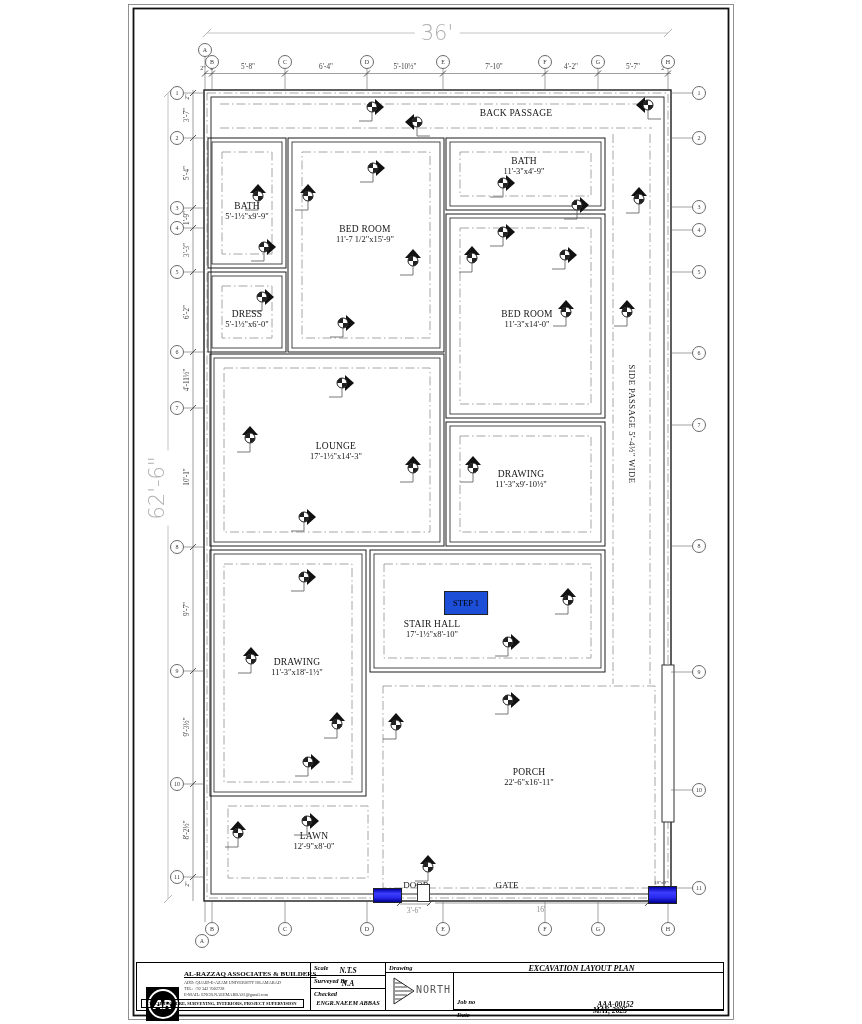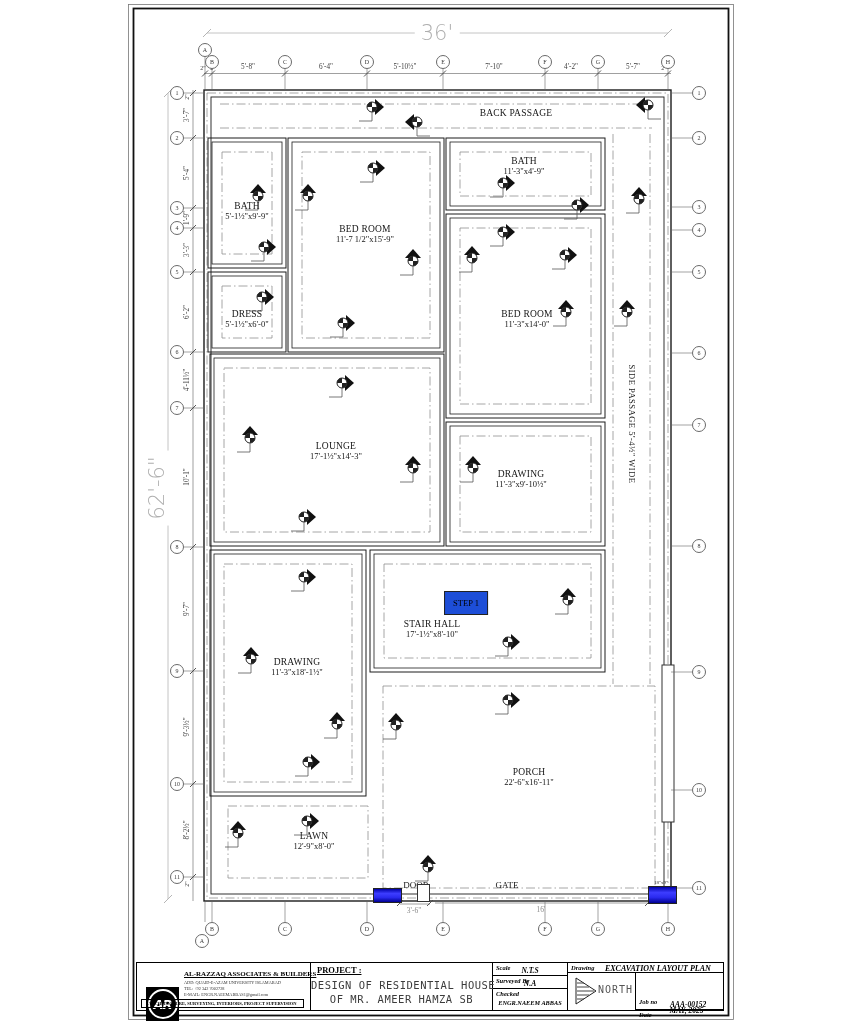--- a/index.html
+++ b/index.html
@@ -494,25 +494,20 @@
     <div class="tb-c1">
       <div class="logo">
         <div class="logo-ring">AR</div>
       </div>
       <div class="co-name">AL-RAZZAQ ASSOCIATES &amp; BUILDERS</div>
       <div class="co-line" style="top:17px;">ADD:   QUAID-E-AZAM UNIVERSITY ISLAMABAD</div>
       <div class="co-line" style="top:23px;">TEL:    +92 342 7002728</div>
       <div class="co-line" style="top:29px;">E-MAIL: ENGR.NAEEMABBAS1@gmail.com</div>
       <div class="co-tag">ARCHITECTURE,  SURVEYING,  INTERIORS,  PROJECT  SUPERVISION</div>
     </div>
-    <div class="tb-c2">
-      <div class="proj-lbl">PROJECT :</div>
-      <div class="proj-line" style="top:16px;">DESIGN OF RESIDENTIAL HOUSE</div>
-      <div class="proj-line" style="top:30px;">OF MR. AMEER HAMZA SB</div>
-    </div>
     <div class="tb-c3">
       <div class="tb-row tb-r1">
         <span class="tb-lbl">Scale</span>
         <span class="tb-val">N.T.S</span>
       </div>
       <div class="tb-row tb-r2">
         <span class="tb-lbl">Surveyed By</span>
         <span class="tb-val">N.A</span>
       </div>
       <div class="tb-row tb-r3">

